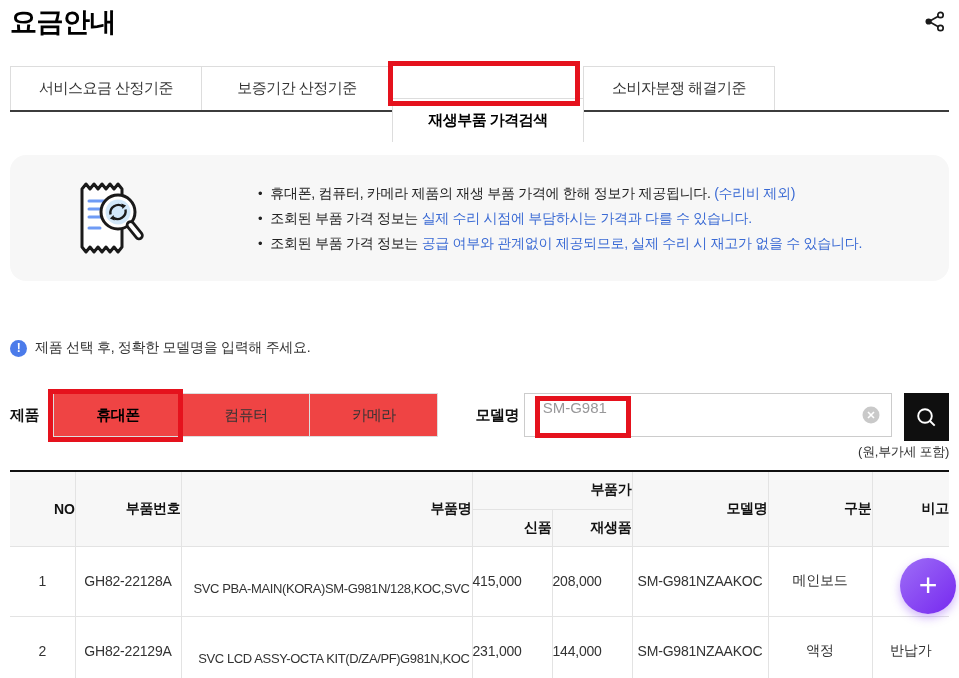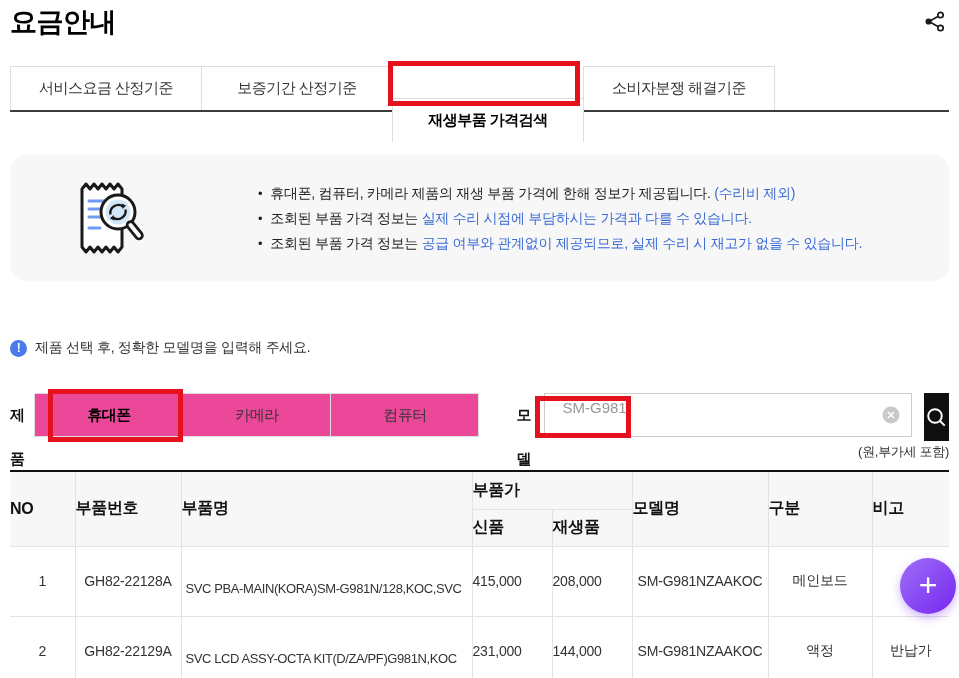--- a/index.html
+++ b/index.html
@@ -35,47 +35,47 @@
   .noticeicon { width:17px; height:17px; border-radius:50%; background:#4b7bea; color:#fff;
                 font-size:12px; font-weight:bold; display:inline-flex; align-items:center;
                 justify-content:center; margin-right:8px; }
 
   
   .formrow { position:absolute; left:10px; top:393px; width:939px; height:48px;
              display:flex; align-items:flex-start; }
   .flabel { font-size:15px; font-weight:bold; color:#111; line-height:44px; letter-spacing:-0.5px; }
   .flabel.product { width:45px; }
   .pbtns { display:flex; }
-  .pbtn { width:149px; height:44px; background:#ec4899; border:1px solid #ddd; margin-left:-1px;
+  .pbtn { width:129px; height:44px; background:#ef4444; border:1px solid #ddd; margin-left:-1px;
           font-size:15px; color:#333; cursor:pointer; letter-spacing:-0.5px;
           font-family:"Liberation Sans","DejaVu Sans",sans-serif; }
   .pbtn:first-child { margin-left:0; }
   .pbtn.selected { font-weight:bold; color:#000; }
   .flabel.model { margin-left:37px; width:50px; }
   .inputwrap { position:relative; width:368px; height:44px; }
   .minput { width:368px; height:44px; border:1px solid #ccc; padding:0 36px 16px 18px;
             font-size:15px; color:#98989a; outline:none; background:#fff;
             font-family:"Liberation Sans","DejaVu Sans",sans-serif; }
   .clear { position:absolute; right:12px; top:13px; width:18px; height:18px; cursor:pointer; }
   .searchbtn { margin-left:12px; width:47px; height:48px; background:#0f0f0f; border:none;
                display:flex; align-items:center; justify-content:center; cursor:pointer; }
 
   .unitnote { position:absolute; right:10px; top:443px; font-size:13px; color:#333; letter-spacing:-0.3px; }
 
   
   .ptable { position:absolute; left:10px; top:470px; width:939px; border-collapse:collapse;
             table-layout:fixed; border-top:2px solid #101010; }
   .ptable th, .ptable td { border:1px solid #e3e3e3; }
-  .ptable th { background:#f7f7f7; font-size:16px; font-weight:bold; color:#111;
-               text-align:left; letter-spacing:-0.3px; }
+  .ptable th { background:#f7f7f7; font-size:14px; font-weight:bold; color:#111;
+               text-align:right; letter-spacing:-0.3px; }
   .ptable thead tr.h1 th { height:38px; }
   .ptable thead tr.h2 th { height:37px; }
   .ptable tbody tr { height:70px; }
   .ptable td { font-size:14px; color:#333; text-align:center; background:#fff; letter-spacing:-0.2px; }
-  .ptable td.partname { text-align:left; padding:14px 2px 0 4px; font-size:13px;
+  .ptable td.partname { text-align:right; padding:14px 2px 0 4px; font-size:13px;
                         letter-spacing:-0.4px; white-space:nowrap; overflow:hidden; }
   .ptable td.price { text-align:left; padding-right:18px; }
   .ptable th:first-child, .ptable td:first-child { border-left:none; }
   .ptable tr > *:last-child { border-right:none; }
 
   
   .fab { position:absolute; left:900px; top:558px; width:56px; height:56px; border-radius:50%;
          background:linear-gradient(135deg,#9a67f6 10%,#7a2ff0 90%);
          box-shadow:0 4px 10px rgba(122,47,240,.35); z-index:20; cursor:pointer;
          display:flex; align-items:center; justify-content:center; }
@@ -146,22 +146,22 @@
 
   <div class="notice">
     <span class="noticeicon">!</span>
     <span>제품 선택 후, 정확한 모델명을 입력해 주세요.</span>
   </div>
 
   <div class="formrow">
     <span class="flabel product">제품</span>
     <div class="pbtns">
       <button class="pbtn selected">휴대폰</button>
+      <button class="pbtn">컴퓨터</button>
       <button class="pbtn">카메라</button>
-      <button class="pbtn">컴퓨터</button>
     </div>
     <span class="flabel model">모델명</span>
     <div class="inputwrap">
       <input class="minput" type="text" value="SM-G981" style="">
       <svg class="clear" width="18" height="18" viewBox="0 0 18 18">
         <circle cx="9" cy="9" r="8.5" fill="#c9c9c9"></circle>
         <path d="M6 6 L12 12 M12 6 L6 12" stroke="#fff" stroke-width="1.6"></path>
       </svg>
     </div>
     <button class="searchbtn">

